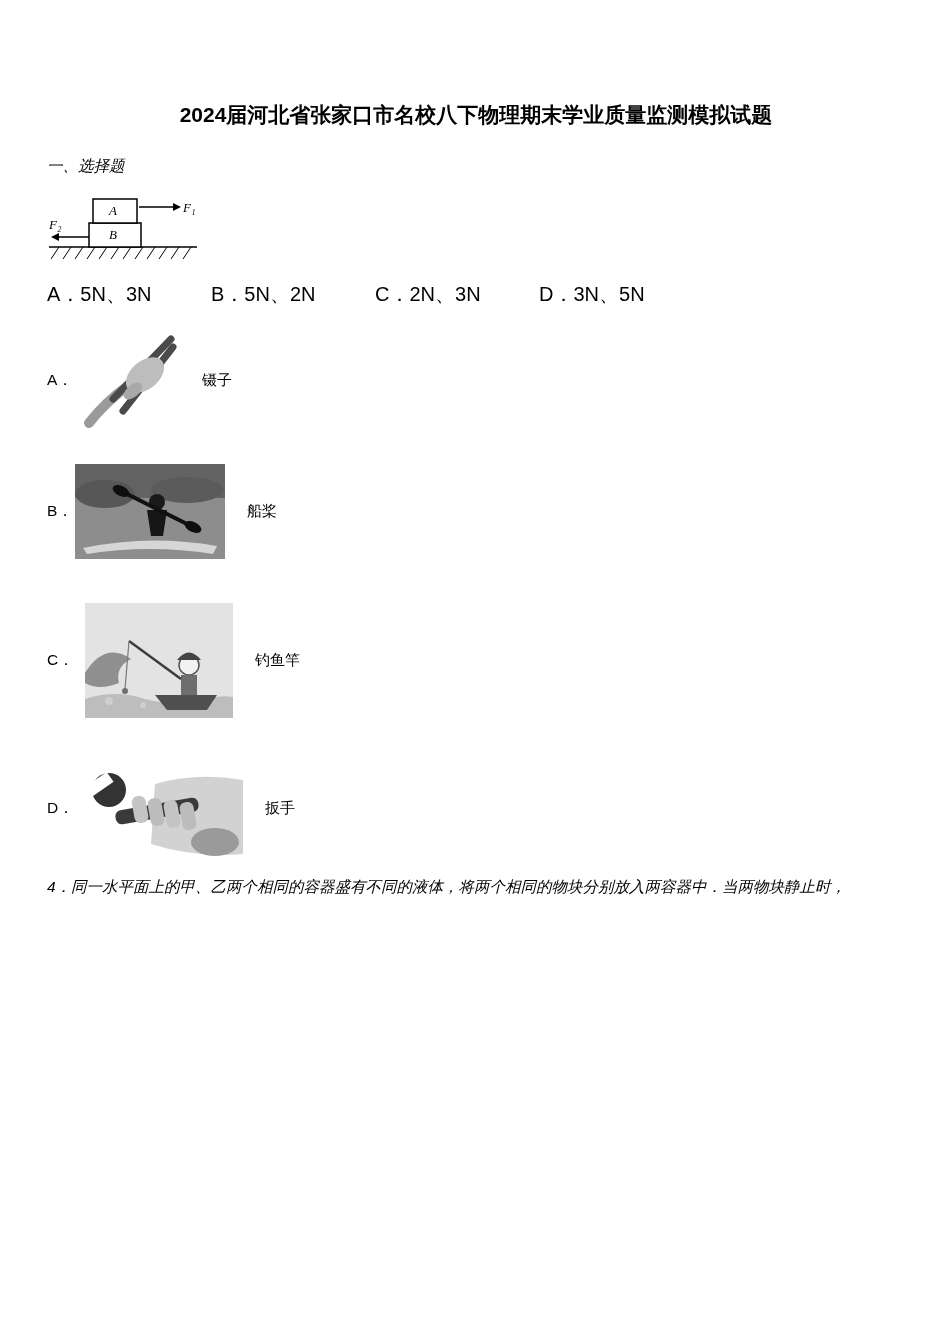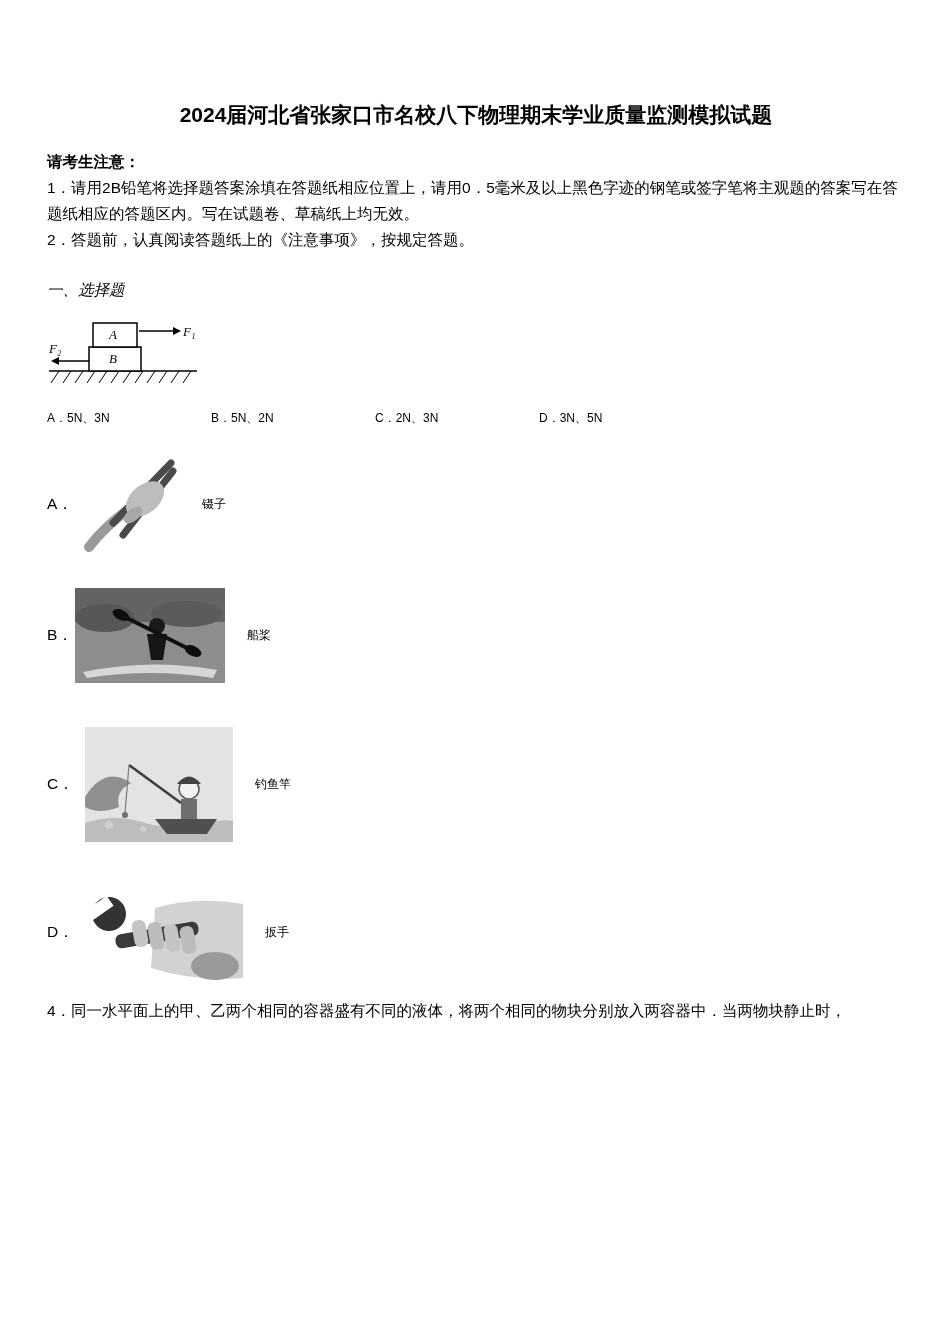--- a/index.html
+++ b/index.html
@@ -46,61 +46,56 @@
     margin: 10px 0 4px 0;
   }
   .figure svg { display: block; }
   .math {
     font-family: "Liberation Serif", serif;
     font-style: italic;
   }
   .options-row {
     display: flex;
     margin-top: 10px;
-    font-size: 12px;
+    font-size: 20px;
     line-height: 26px;
   }
   .options-row .opt { width: 164px; }
   .options-row .opt:last-child { width: auto; }
   .q2-block { margin-top: 14px; }
   .img-option {
     display: flex;
     align-items: center;
   }
   .img-option .opt-label {
     width: 28px;
     font-size: 15.5px;
     flex: none;
   }
   .img-option .opt-caption {
     margin-left: 22px;
-    font-size: 12px;
+    font-size: 15px;
   }
   .opt-img { flex: none; }
   .opt-img svg { display: block; }
   .img-option.opt-a { margin-top: 26px; }
   .img-option.opt-b { margin-top: 36px; }
   .img-option.opt-c { margin-top: 44px; }
   .img-option.opt-c .opt-img { margin-left: 10px; }
   .img-option.opt-d { margin-top: 38px; }
   .q3-block { margin-top: 42px; }
-  .q4-block { margin-top: 12px; }
+  .q4-block { margin-top: 12px; font-style: italic; }
 </style>
 </head>
 <body>
 
 <div class="page">
 
   <h1 class="title">2024届河北省张家口市名校八下物理期末学业质量监测模拟试题</h1>
 
-  <div class="notice">
-    <div class="notice-heading">请考生注意：</div>
-    <div class="notice-item">1．请用2B铅笔将选择题答案涂填在答题纸相应位置上，请用0．5毫米及以上黑色字迹的钢笔或签字笔将主观题的答案写在答题纸相应的答题区内。写在试题卷、草稿纸上均无效。</div>
-    <div class="notice-item">2．答题前，认真阅读答题纸上的《注意事项》，按规定答题。</div>
-  </div>
 
   <div class="section-heading">一、选择题</div>
 
   <div class="question">
 
     <div class="figure">
       <svg width="158" height="82" viewBox="0 0 158 82">
 
         <line x1="2" y1="58" x2="150" y2="58" stroke="#000" stroke-width="1.5"></line>
 

